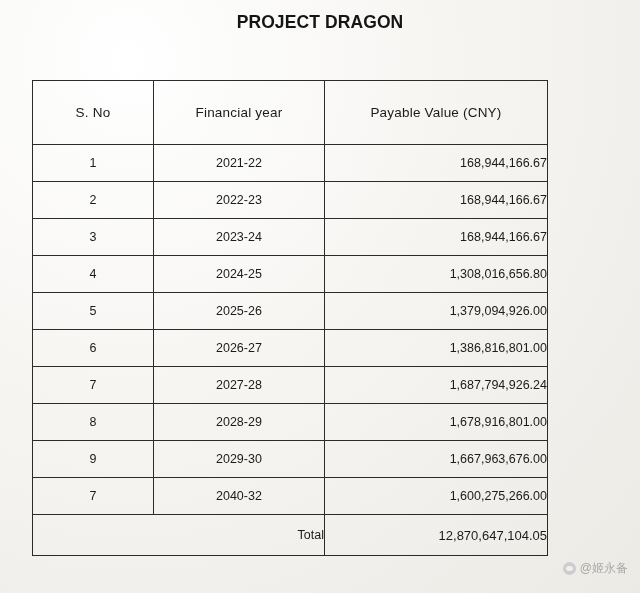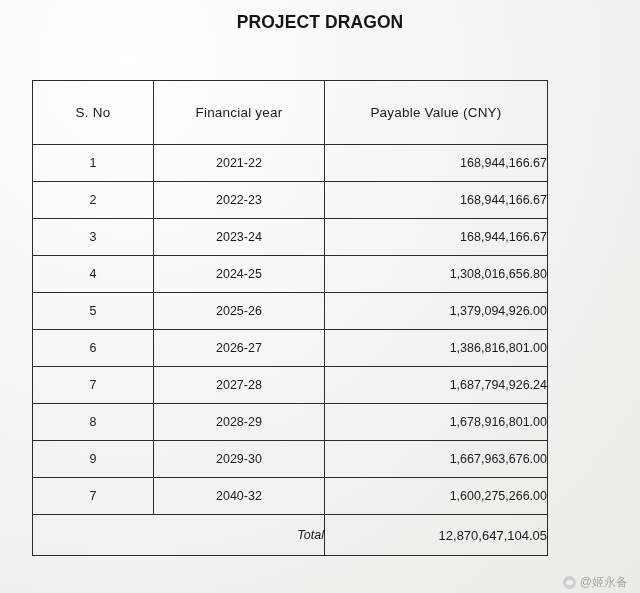--- a/index.html
+++ b/index.html
@@ -86,35 +86,34 @@
   }
   tr.total-row td {
     height: 40px;
   }
   td.total-label {
     text-align: right;
     padding-right: 14px;
     font-weight: bold;
     font-size: 12.5px;
     border-left: none;
-    font-style: italic;
   }
   td.total-label.merged {
     border-left: 1.4px solid #2b2b2b;
   }
   td.total-value {
     text-align: right;
     padding-right: 12px;
     font-weight: bold;
     font-size: 13px;
   }
   .watermark {
     position: absolute;
     right: 12px;
-    bottom: 2px;
+    bottom: 16px;
     font-size: 12px;
     color: #9b9b9f;
     display: flex;
     align-items: center;
     gap: 4px;
     opacity: 0.85;
   }
   .wm-logo {
     width: 13px;
     height: 13px;

